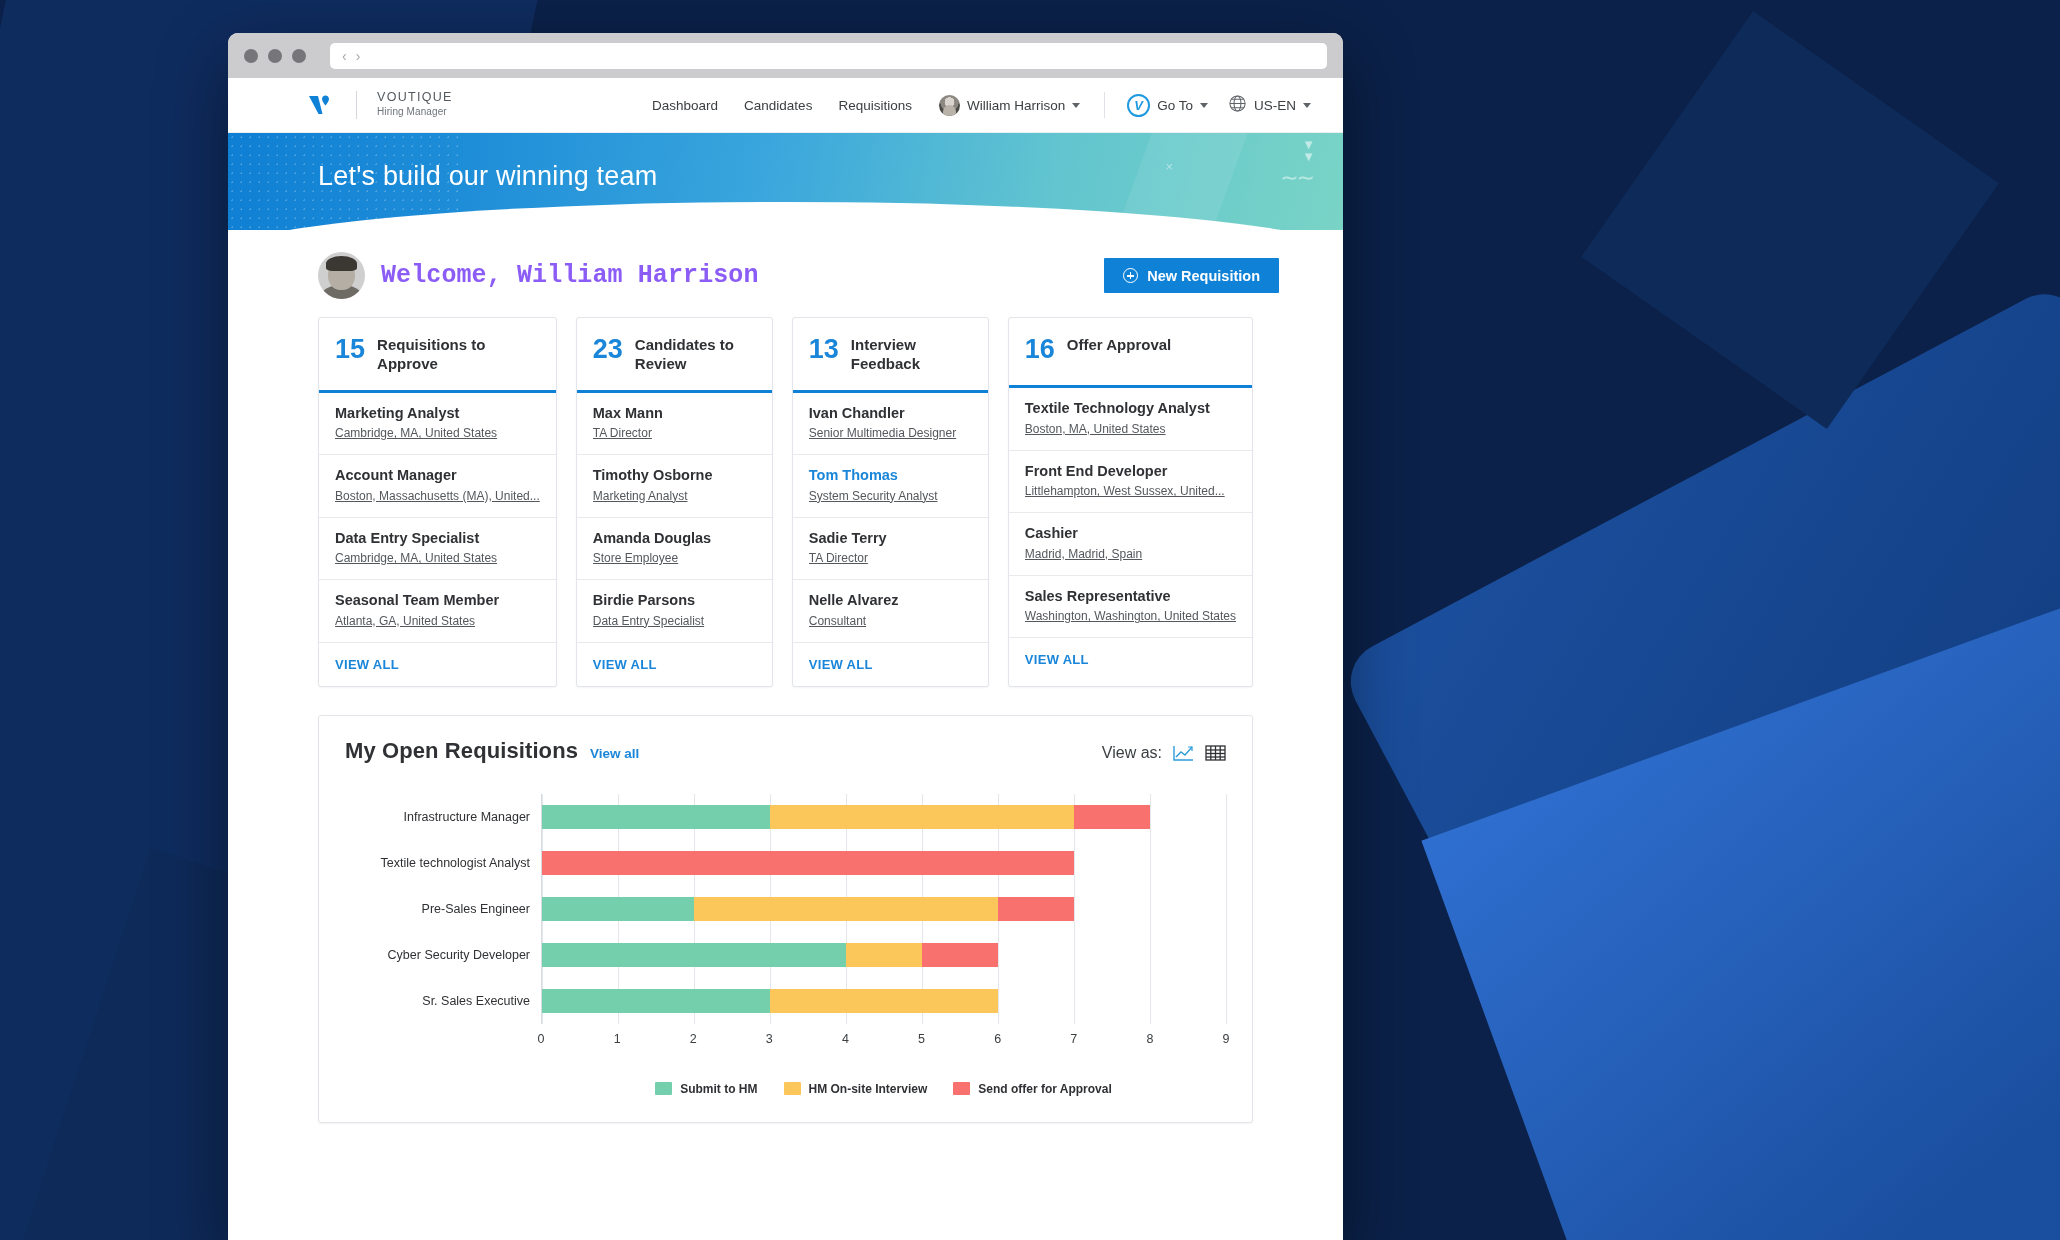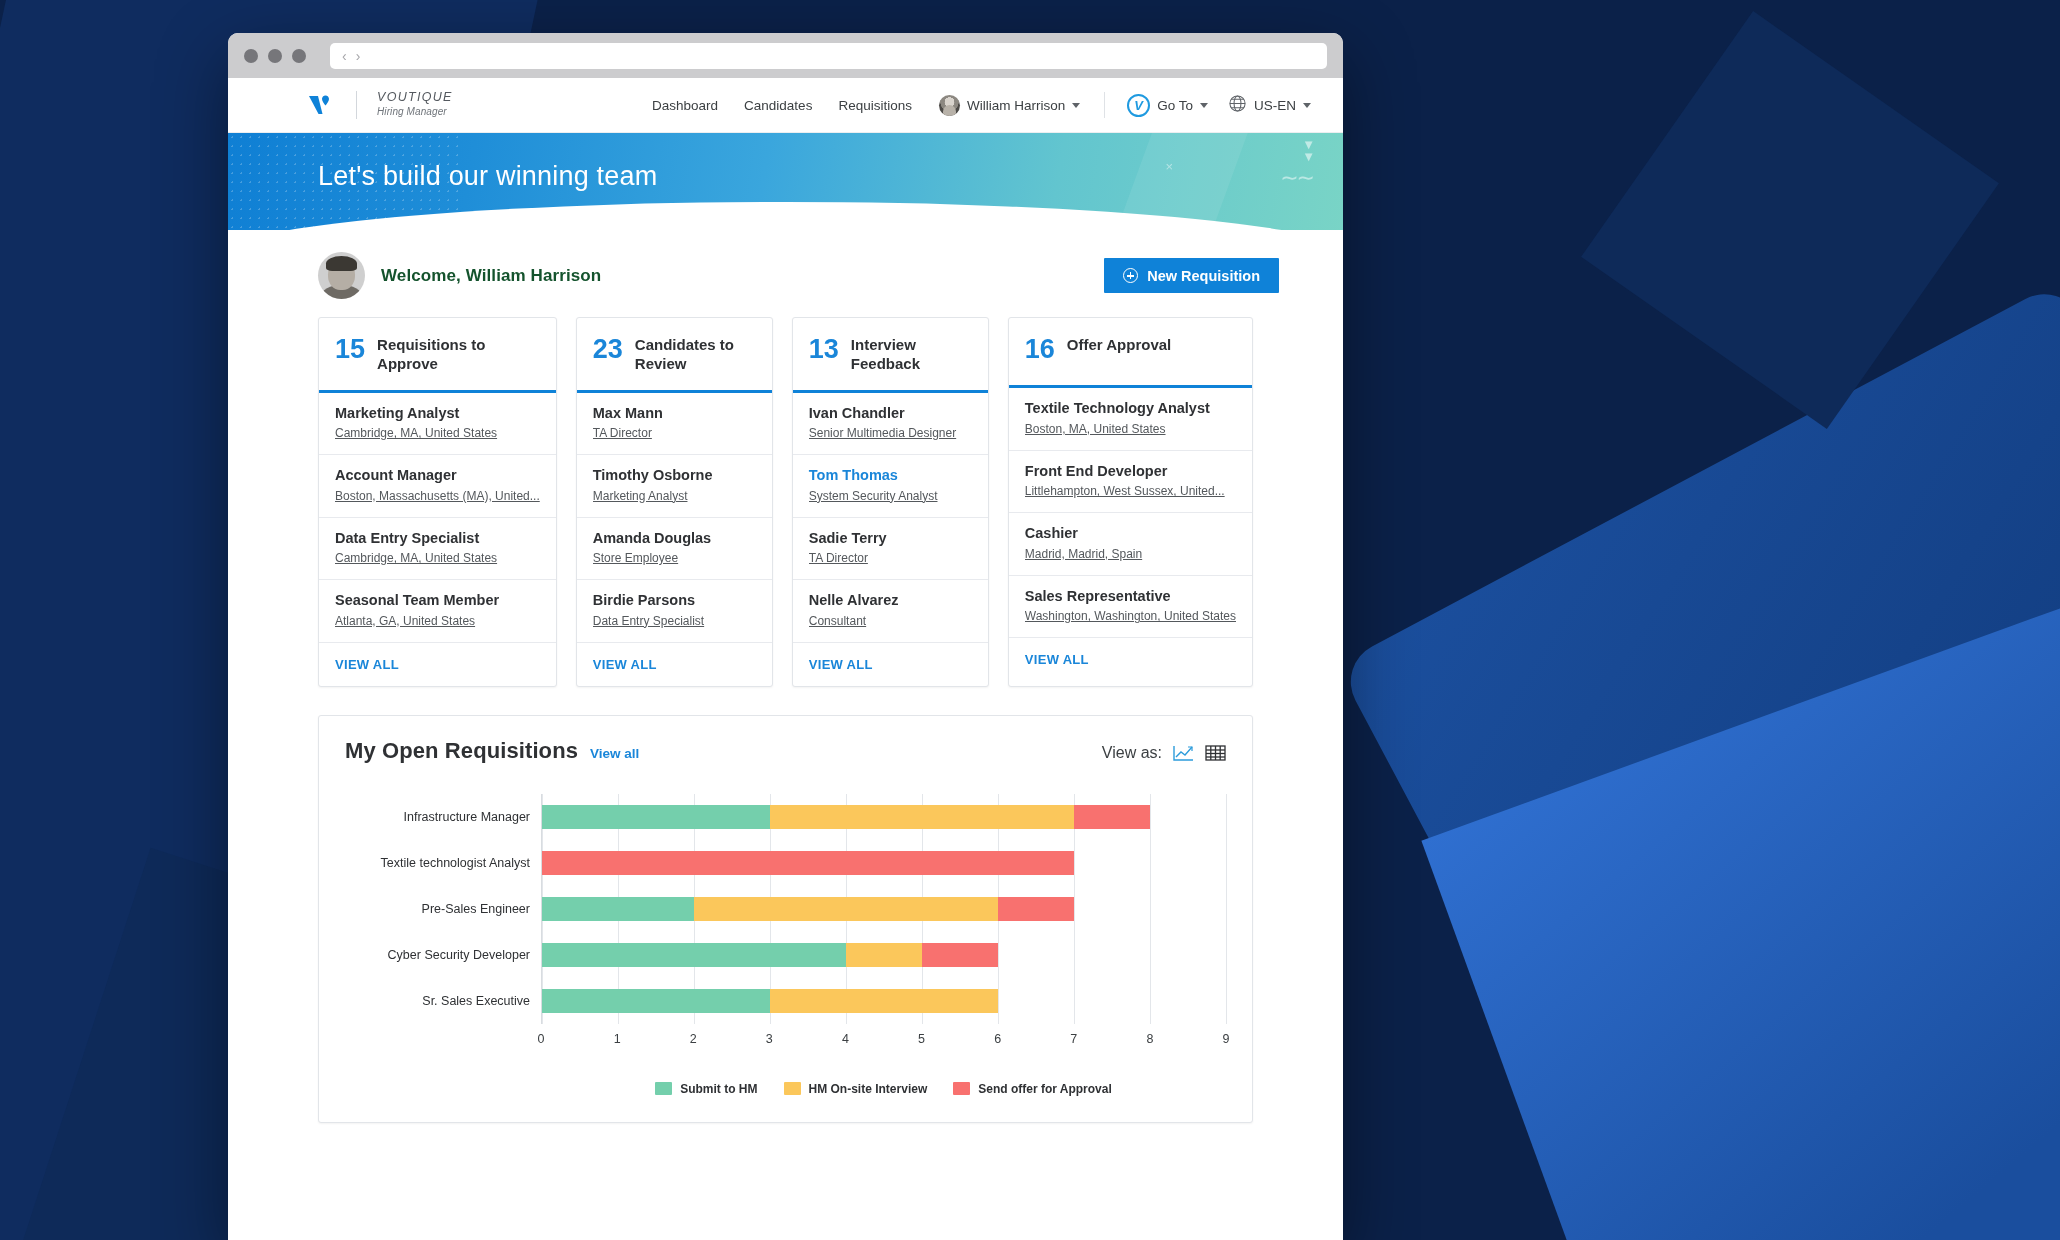--- a/index.html
+++ b/index.html
@@ -42,21 +42,21 @@
     display: flex; align-items: center; gap: 9px; padding: 0 12px; color: #9a9a9e;
     font-size: 13px;
   }
   .urlbar .arrow { font-size: 14px; line-height: 1; color: #a5a5a9; }
 
   
   .app-header {
     height: 55px; background: #fff; display: flex; align-items: center;
     padding: 0 22px 0 78px; border-bottom: 1px solid #eceef0;
   }
-  .logo { display: flex; align-items: center; gap: 20px; font-style: italic; }
+  .logo { display: flex; align-items: center; gap: 20px; }
   .logo-mark { width: 30px; height: 30px; position: relative; }
   .logo-divider { width: 1px; height: 28px; background: #d3d7dc; }
   .logo-text .brand {
     font-size: 12.5px; letter-spacing: 1.3px; color: #54595f; line-height: 1.1;
   }
   .logo-text .sub {
     font-size: 10px; color: #6f747a; line-height: 1.5; letter-spacing: .1px;
   }
   .nav { margin-left: auto; display: flex; align-items: center; gap: 0; }
   .nav-link {
@@ -123,21 +123,21 @@
     background:#b5aea5;
   }
   .avatar-lg .hair {
     position:absolute; left:8px; top:4px; width:31px; height:15px; border-radius:50% 50% 20% 20%;
     background:#3b3833;
   }
   .avatar-lg .body {
     position:absolute; left:3px; bottom:-8px; width:41px; height:22px; border-radius:50% 50% 0 0;
     background:#6e6a64;
   }
-  .welcome-title { font-size: 17px; color: #14532d; font-weight: bold; letter-spacing:.1px; }
+  .welcome-title { font-size: 25px; color: #8b5cf6; font-weight: bold; letter-spacing:.1px;font-family:Liberation Mono, monospace; }
   .btn-primary {
     margin-left: auto; background: #0f82d8; color: #fff; border: none; border-radius: 1px;
     height: 35px; padding: 0 19px; font-size: 14.5px; font-weight: bold; display: flex;
     align-items: center; gap: 9px; cursor: pointer; font-family: inherit;
   }
   .plus-circle {
     width: 15px; height: 15px; border: 1.6px solid #fff; border-radius: 50%;
     position: relative; flex: none;
   }
   .plus-circle:before, .plus-circle:after {

